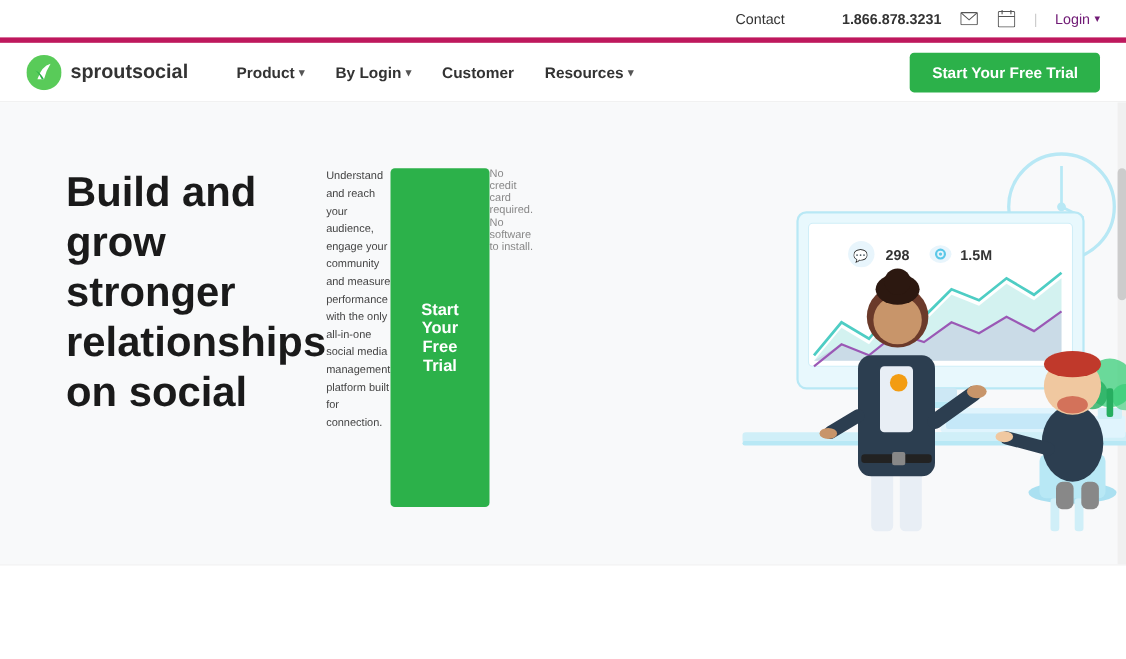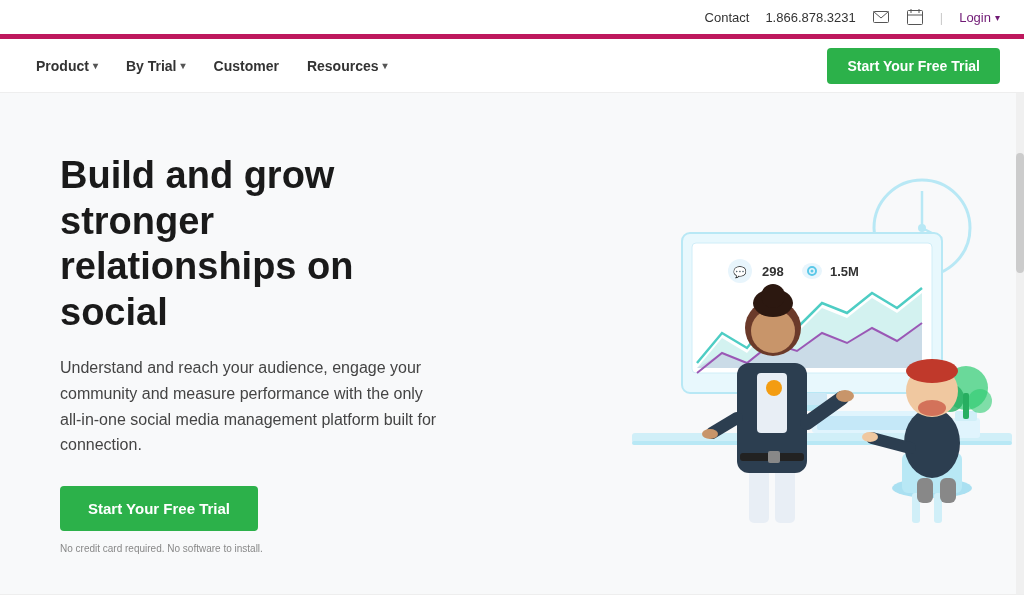--- a/index.html
+++ b/index.html
@@ -11,21 +11,21 @@
       border-bottom: 5px solid #be185d;
       padding: 8px 24px;
       display: flex;
       align-items: center;
       justify-content: flex-end;
       gap: 16px;
       font-size: 13px;
       color: #333;
     }
     .top-bar-links { display: flex; align-items: center; gap: 16px; }
-    .top-bar-phone { font-weight: 400; }
+    .top-bar-phone { font-weight: 700; margin-left: 36px; }
     .top-bar-icon { width: 18px; height: 18px; display: inline-flex; align-items: center; justify-content: center; cursor: pointer; }
     .top-bar-divider { color: #ccc; }
     .login-btn {
       display: flex; align-items: center; gap: 4px;
       cursor: pointer; font-size: 13px; color: #701a75;
     }
 
     
     .nav {
       background: #fff;
@@ -71,32 +71,32 @@
       display: flex;
       align-items: stretch;
       min-height: 420px;
       position: relative;
       overflow: hidden;
     }
     .hero-left {
       flex: 0 0 480px;
       padding: 60px 40px 40px 60px;
       display: flex;
-      flex-direction: column;
+      flex-direction: row;
       justify-content: center;
     }
     .hero-title {
       font-size: 38px;
       font-weight: 800;
       color: #1a1a1a;
       line-height: 1.2;
       margin-bottom: 20px;
     }
     .hero-desc {
-      font-size: 16px;
+      font-size: 10px;
       color: #444;
       line-height: 1.6;
       margin-bottom: 28px;
       max-width: 420px;
     }
     .hero-cta {
       background: #2cb14a;
       color: #fff;
       padding: 14px 28px;
       border-radius: 4px;
@@ -161,27 +161,35 @@
     </span>
     <span class="top-bar-divider">|</span>
     <div class="login-btn">
       <span>Login</span>
       <span style="font-size:10px;">▾</span>
     </div>
   </div>
 </div>
 
 <nav class="nav">
+  <div class="nav-logo">
+    <svg class="logo-icon" viewBox="0 0 32 32" fill="none">
+      <circle cx="16" cy="16" r="16" fill="#59CB59"></circle>
+      <path d="M10 22 Q14 10 22 8 Q18 14 16 22" fill="white"></path>
+      <path d="M16 22 Q13 16 8 14 Q11 16 14 22" fill="#2cb14a"></path>
+    </svg>
+    <span class="logo-text">sproutsocial</span>
+  </div>
   <div class="nav-items">
     <div class="nav-item">
       <span>Product</span>
       <span class="chevron-icon">▾</span>
     </div>
     <div class="nav-item">
-      <span>By Trial</span>
+      <span>By Login</span>
       <span class="chevron-icon">▾</span>
     </div>
     <div class="nav-item">
       <span>Customer</span>
     </div>
     <div class="nav-item">
       <span>Resources</span>
       <span class="chevron-icon">▾</span>
     </div>
   </div>

